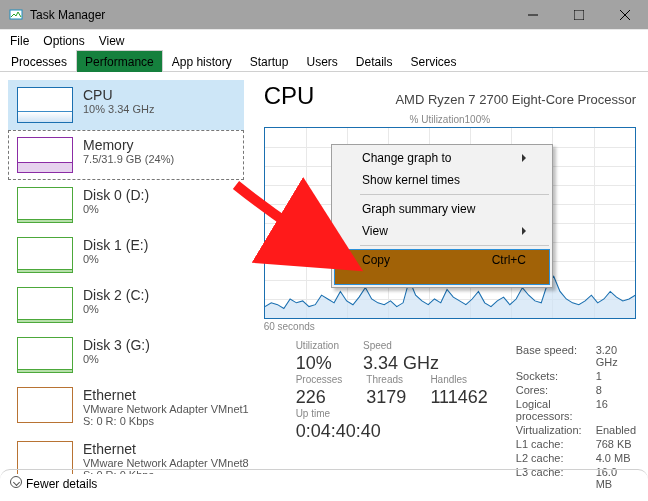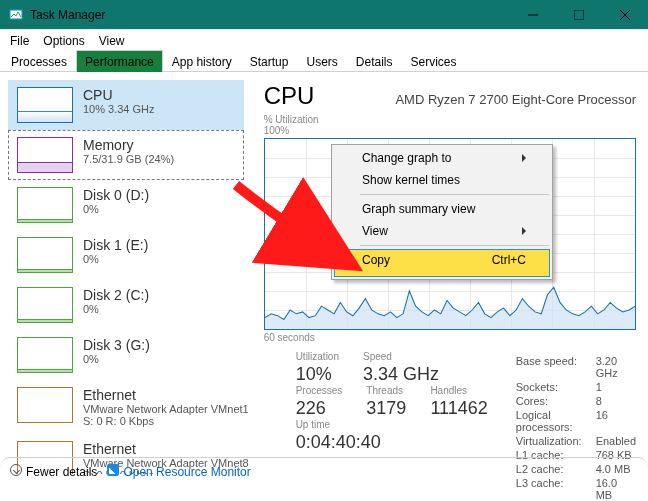--- a/index.html
+++ b/index.html
@@ -1,17 +1,17 @@
 <!DOCTYPE html>
 <html><head>
 <meta charset="utf-8">
 <style>
 * { margin:0; padding:0; box-sizing:border-box; font-family:"Segoe UI",Arial,sans-serif; }
 body { width:648px; height:501px; background:#fff; overflow:hidden; font-size:12px; color:#000; position:relative; }
-.titlebar { height:30px; display:flex; align-items:center; padding-left:8px; background:#0f766e; border-bottom:1px solid #e8e8e8; }
+.titlebar { height:30px; display:flex; align-items:center; padding-left:8px; background:#a3a3a3; border-bottom:1px solid #e8e8e8; }
 .titlebar .icon { width:16px; height:16px; margin-right:6px; }
 .titlebar .title { font-size:12px; flex:1; }
 .winbtns { display:flex; }
 .winbtn { width:46px; height:30px; display:flex; align-items:center; justify-content:center; }
 .menubar { height:20px; display:flex; padding-left:4px; gap:2px; background:#fff; font-size:12px;align-items:flex-end; }
 .menubar span { padding:2px 6px; }
 .tabs { display:flex; border-bottom:1px solid #d0d0d0; padding-left:2px; background:#fff; }
 .tab { padding:4px 8px 3px; font-size:12px; border:1px solid transparent; border-bottom:none; margin-bottom:-1px; position:relative; }
 .tab.active { background:#15803d; border-color:#d0d0d0; }
 .content { display:flex; height:402px; }
@@ -26,41 +26,41 @@
 .si-thumb.mem::after { content:""; position:absolute; left:0; right:0; bottom:0; height:9px; background:#e6d2ee; border-top:1px solid #8b2ca5; }
 .si-thumb.disk { border-color:#4ca83a; }
 .si-thumb.disk::after { content:""; position:absolute; left:0; right:0; bottom:0; height:2px; background:#b6dfaa; border-top:1px solid #4ca83a; }
 .si-thumb.eth { border-color:#b87333; }
 .si-text .t1 { font-size:14px; color:#333; }
 .si-text .t2 { font-size:11px; color:#555; white-space:nowrap; overflow:hidden; }
 .main { flex:1; padding:10px 12px 0 12px; position:relative; }
 .mhead { display:flex; align-items:baseline; justify-content:space-between; }
 .mhead .mtitle { font-size:24px; font-weight:400; }
 .mhead .mname { font-size:13px; color:#444; }
-.axisrow { display:flex; justify-content:center; font-size:10px; color:#888; margin-top:4px;flex-direction:column; }
+.axisrow { display:flex; justify-content:center; font-size:10px; color:#888; margin-top:4px; }
 .graph { height:192px; border:1px solid #1a6fb0; margin-top:2px; position:relative; background:#fff; }
 .grid-h,.grid-v { position:absolute; background:#e8e8e8; }
 .grid-h { left:0; right:0; height:1px; }
 .grid-v { top:0; bottom:0; width:1px; }
 .plotline { position:absolute; left:0; right:0; bottom:0; }
 .axisrow2 { font-size:10px; color:#888; margin-top:2px; }
 .stats { display:flex; margin-top:8px; gap:18px;margin-left:32px; }
 .sg { display:flex; gap:24px; }
 .slabel { font-size:10px; color:#888; }
 .sval { font-size:18px; color:#333; margin-top:2px; }
 .scol2 { display:grid; grid-template-columns:auto auto; gap:2px 14px; font-size:11px; color:#555; align-content:start; margin-left:10px; padding-top:4px; }
-.footer { position:absolute; bottom:16px; left:0; right:0; height:28px; border-top:1px solid #d0d0d0; display:flex; align-items:center; padding:0 10px; gap:10px; font-size:12px;border-radius:10px; }
+.footer { position:absolute; bottom:4px; left:0; right:0; height:28px; border-top:1px solid #d0d0d0; display:flex; align-items:center; padding:0 10px; gap:10px; font-size:12px;border-radius:10px; }
 .footer .link { color:#0066cc; }
 .chev { display:inline-block; width:12px; height:12px; border:1px solid #555; border-radius:50%; position:relative; margin-right:4px; }
 .chev::after { content:""; position:absolute; top:3px; left:3px; width:4px; height:4px; border-left:1px solid #555; border-bottom:1px solid #555; transform:rotate(-45deg); }
 .resmon { display:inline-block; width:12px; height:12px; background:#1a8ae2; border-radius:2px; margin-right:4px; position:relative; }
 .resmon::after { content:""; position:absolute; top:2px; left:2px; width:8px; height:8px; background:linear-gradient(45deg,#fff 40%,transparent 40%); border-radius:1px; }
 .ctxmenu { position:absolute; background:#f2f2f2; border:1px solid #a0a0a0; box-shadow:3px 3px 3px rgba(0,0,0,0.25); font-size:12px; padding:2px; z-index:10; }
 .ctxitem { padding:4px 24px 4px 28px; white-space:nowrap; display:flex; justify-content:space-between; gap:40px; align-items:center; position:relative; }
-.ctxitem.hl { background:#fde047; border:1px solid #2b90d9; padding:3px 23px 9px 27px; }
+.ctxitem.hl { background:#a16207; border:1px solid #2b90d9; padding:3px 23px 17px 27px; }
 .ctxsep { height:1px; background:#c8c8c8; margin:3px 1px 3px 26px; }
 .ctxarrow { width:0; height:0; border-left:4px solid #333; border-top:4px solid transparent; border-bottom:4px solid transparent; }
 .arrow-annot { position:absolute; z-index:20; }
 </style>
 </head>
 <body>
 
 <div class="titlebar">
   <span class="icon">
     <svg width="16" height="16">
@@ -251,21 +251,20 @@
           <div>4.0 MB</div>
           <div>L3 cache:</div>
           <div>16.0 MB</div>
         </div>
     </div>
   </div>
 </div>
 
 <div class="footer">
   <span><span class="chev"></span><span>Fewer details</span></span>
-  <span class="link"><span class="resmon"></span><span>Open Resource Monitor</span></span>
 </div>
 
 <div class="ctxmenu" style="left:331px; top:144px; width:222px;" id="ctxmenu">
     <div class="ctxitem">
       <span>Change graph to</span>
       <span class="ctxarrow"></span>
     </div>
     <div class="ctxitem">
       <span>Show kernel times</span>
     </div>

